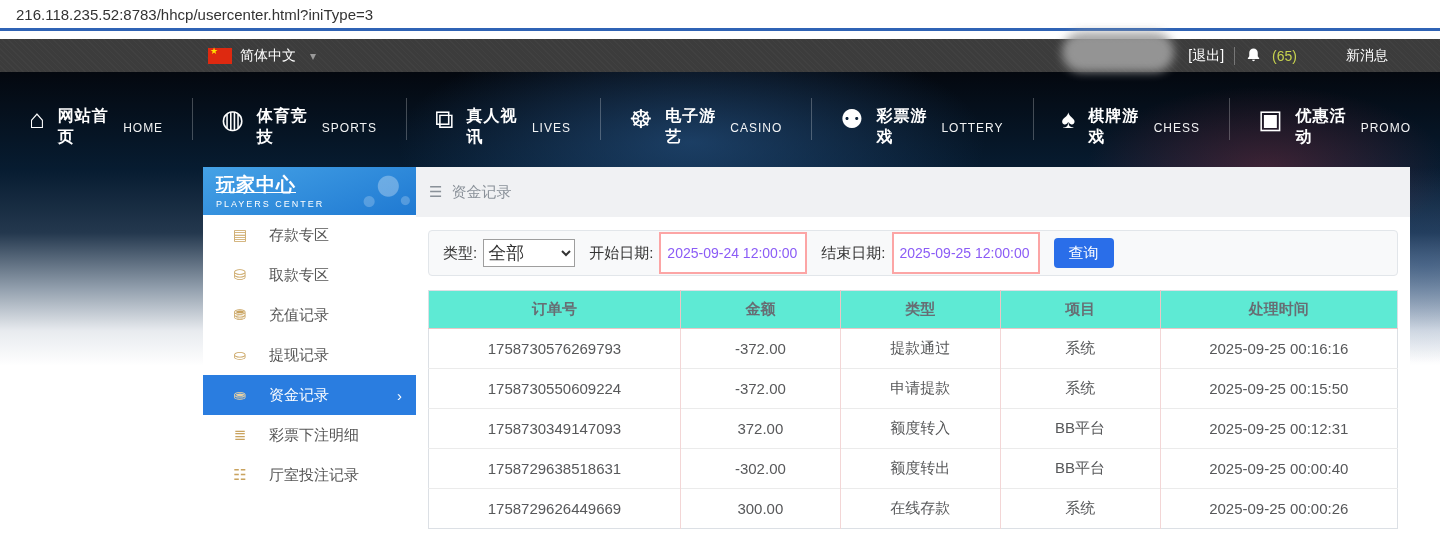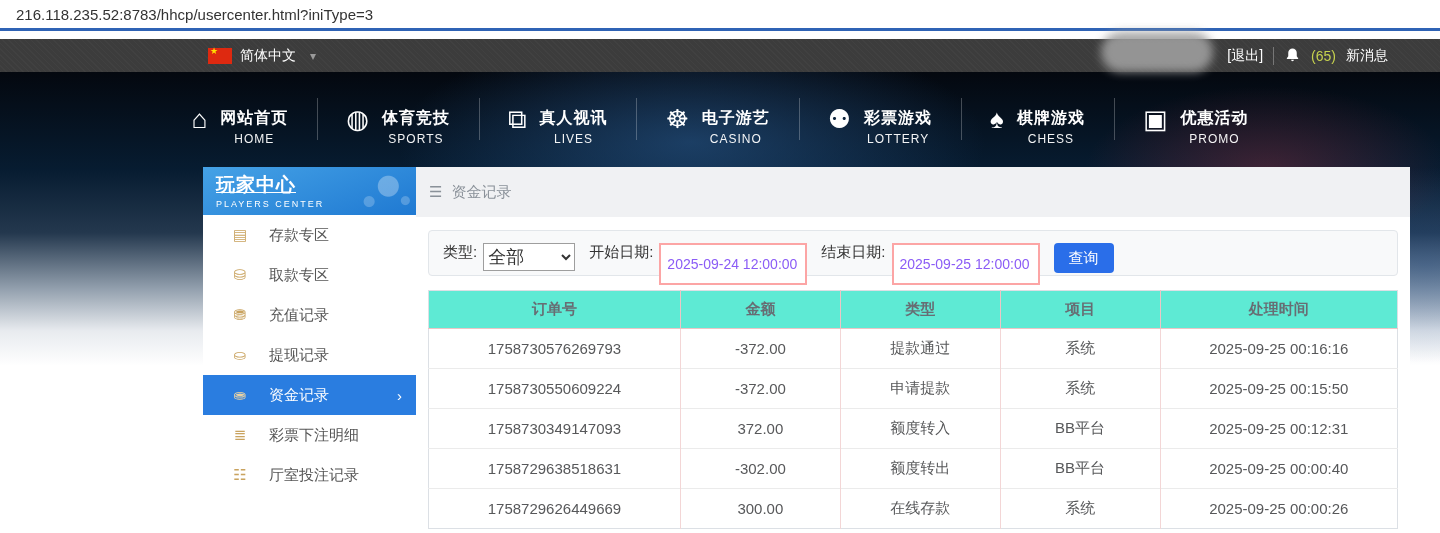--- a/index.html
+++ b/index.html
@@ -35,21 +35,21 @@
       linear-gradient(180deg,#04080f 0%,#071c31 28%,#24384e 46%,#93a0ae 62%,#e8ebef 74%,#ffffff 84%); }
 
   
   .nav { position:absolute; left:0; top:72px; width:1440px; height:93px; z-index:1;
     display:flex; justify-content:center; align-items:center; }
   .nav-item { position:relative; display:flex; align-items:center; gap:13px; padding:0 29px;
     cursor:pointer; height:60px; }
   .nav-item + .nav-item::before { content:""; position:absolute; left:0; top:9px; height:42px;
     width:1px; background:rgba(255,255,255,.25); }
   .nav-icon { color:#fff; font-size:26px; line-height:1; }
-  .nav-text { display:flex; flex-direction:column; align-items:center;margin-top:16px; }
+  .nav-text { display:flex; flex-direction:row; align-items:center;margin-top:16px; }
   .nav-zh { color:#fff; font-size:16px; font-weight:bold; letter-spacing:1px; }
   .nav-en { color:rgba(255,255,255,.95); font-size:12px; letter-spacing:1px; margin-top:3px; }
 
   
   .sidebar { position:absolute; left:203px; top:167px; width:213px; height:366px; background:#fff; z-index:2; }
   .side-head { height:48px; padding:5px 0 0 13px;
     background:
       radial-gradient(circle 11px at 87% 40%, rgba(255,255,255,.30) 0 10px, transparent 11px),
       radial-gradient(circle 6px at 78% 72%, rgba(255,255,255,.22) 0 5px, transparent 6px),
       radial-gradient(circle 5px at 95% 70%, rgba(255,255,255,.22) 0 4px, transparent 5px),
@@ -68,21 +68,21 @@
   .side-chevron { margin-left:auto; margin-right:14px; color:#fff; font-size:15px; }
 
   
   .content { position:absolute; left:416px; top:167px; width:994px; height:366px; background:#fff;
     z-index:2; padding:0 12px; }
   .breadcrumb { margin:0 -12px; height:50px; background:#f0f1f3; display:flex; align-items:center;
     padding-left:13px; gap:9px; color:#8a9199; font-size:15px; }
   .crumb-icon { font-size:15px; color:#8a9199; cursor:pointer; }
 
   .filter-box { margin-top:13px; height:46px; background:#f8f9fa; border:1px solid #e2e6ea;
-    border-radius:4px; display:flex; align-items:flex-start; padding:12px 14px; font-size:15px; color:#333; }
+    border-radius:4px; display:flex; align-items:center; padding:12px 14px; font-size:15px; color:#333; }
   .filter-label { margin-right:6px; }
   .type-select { height:28px; width:92px; font-size:18px; color:#333; border:1px solid #9e9e9e;
     background:#fff; margin-right:14px; }
   .date-input { height:42px; width:148px; border:2px solid #fca5a5; font-size:14px; color:#8b5cf6;
     padding:0 6px; margin-right:14px; background:#fff;
     font-family:"Liberation Sans","DejaVu Sans",sans-serif; }
   .search-btn { height:30px; padding:0 15px; background:#2a6ee9; color:#fff; border:none;
     border-radius:4px; font-size:15px; cursor:pointer;
     font-family:"Liberation Sans","DejaVu Sans",sans-serif; }
 
@@ -114,21 +114,21 @@
   <div class="top-right">
     <div class="avatar-blur"></div>
     <span style="cursor:pointer;">[退出]</span>
     <span class="top-divider"></span>
     <span class="bell" style="cursor:pointer;">
       <svg viewBox="0 0 24 24" width="17" height="17">
           <path d="M12 2c-3.3 0-6 2.7-6 6v5l-2 3v1h16v-1l-2-3V8c0-3.3-2.7-6-6-6zM10 18a2 2 0 0 0 4 0h-4z" fill="#fff"></path>
         </svg>
     </span>
     <span class="msg-count" style="cursor:pointer;">(65)</span>
-    <span style="cursor:pointer;">新消息</span>
+    <span style="cursor:pointer;margin-left:39px;">新消息</span>
   </div>
 </div>
 
 <div class="hero"></div>
 
 <div class="nav">
   <div class="nav-item">
     <span class="nav-icon">⌂</span>
     <span class="nav-text">
         <span class="nav-zh">网站首页</span>

